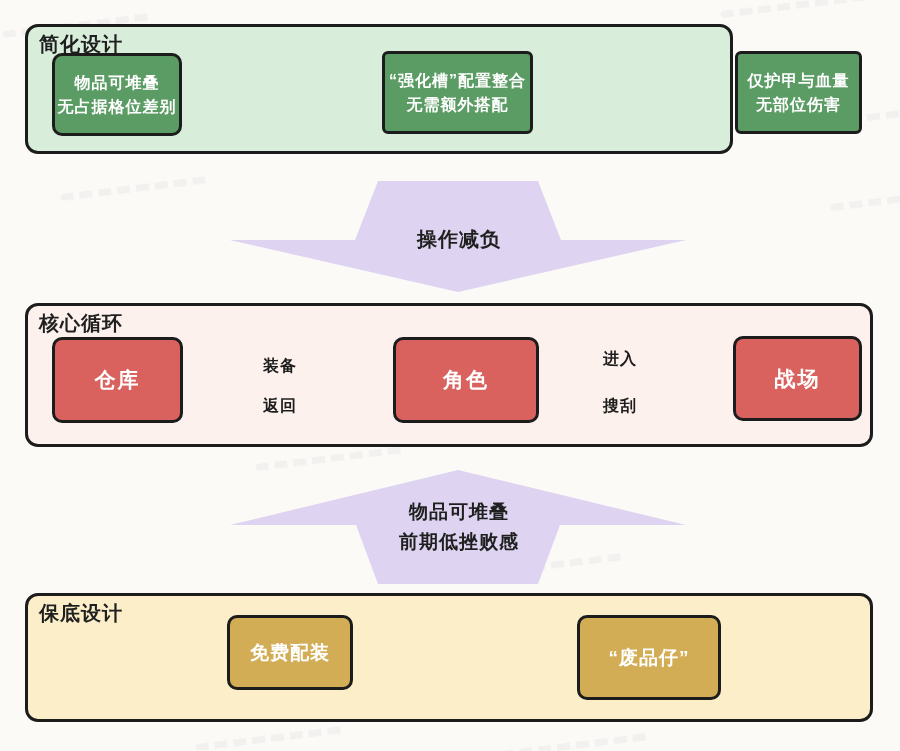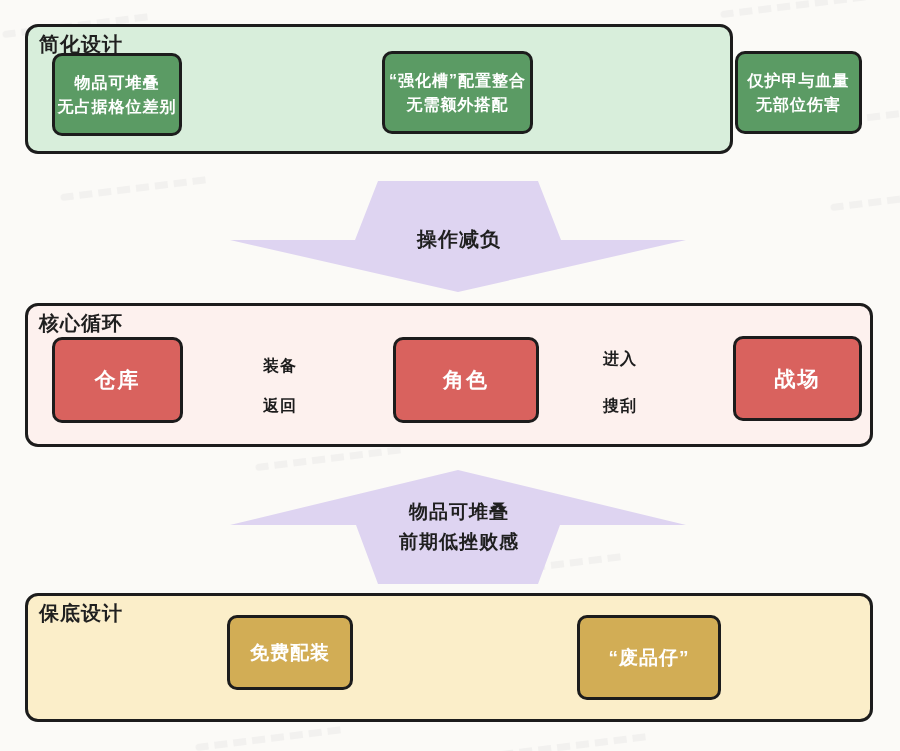--- a/index.html
+++ b/index.html
@@ -39,22 +39,22 @@
     border:3px solid var(--section-border);border-radius:10px;
     display:flex;flex-direction:column;align-items:center;justify-content:center;
     color:var(--box-text);font-weight:bold;text-align:center;
   }
   .node.green{background:var(--green-box-bg);font-size:16px;line-height:24px;letter-spacing:1px;}
   .node.red{background:var(--red-box-bg);font-size:21px;letter-spacing:2px;}
   .node.gold{background:var(--gold-box-bg);font-size:19px;letter-spacing:1px;}
 
   
   #node-g1{left:24px;top:26px;width:130px;height:83px;}
-  #node-g2{left:354px;top:24px;width:151px;height:83px;}
-  #node-g3{left:707px;top:24px;width:127px;height:83px;}
+  #node-g2{left:354px;top:24px;width:151px;height:83px;border-radius:6px;}
+  #node-g3{left:707px;top:24px;width:127px;height:83px;border-radius:6px;}
   
   #node-r1{left:24px;top:31px;width:131px;height:86px;}
   #node-r2{left:365px;top:31px;width:146px;height:86px;}
   #node-r3{left:705px;top:30px;width:129px;height:85px;}
   
   #node-y1{left:199px;top:19px;width:126px;height:75px;}
   #node-y2{left:549px;top:19px;width:144px;height:85px;}
 
   #overlay{position:absolute;left:0;top:0;width:900px;height:751px;pointer-events:none;}
 

